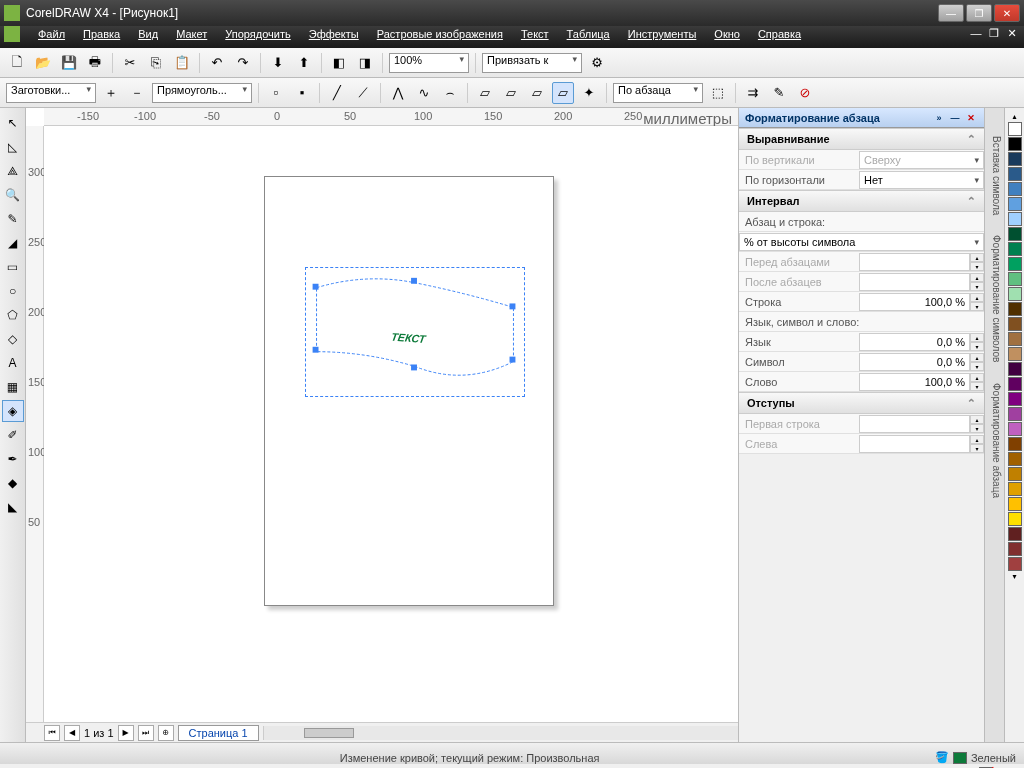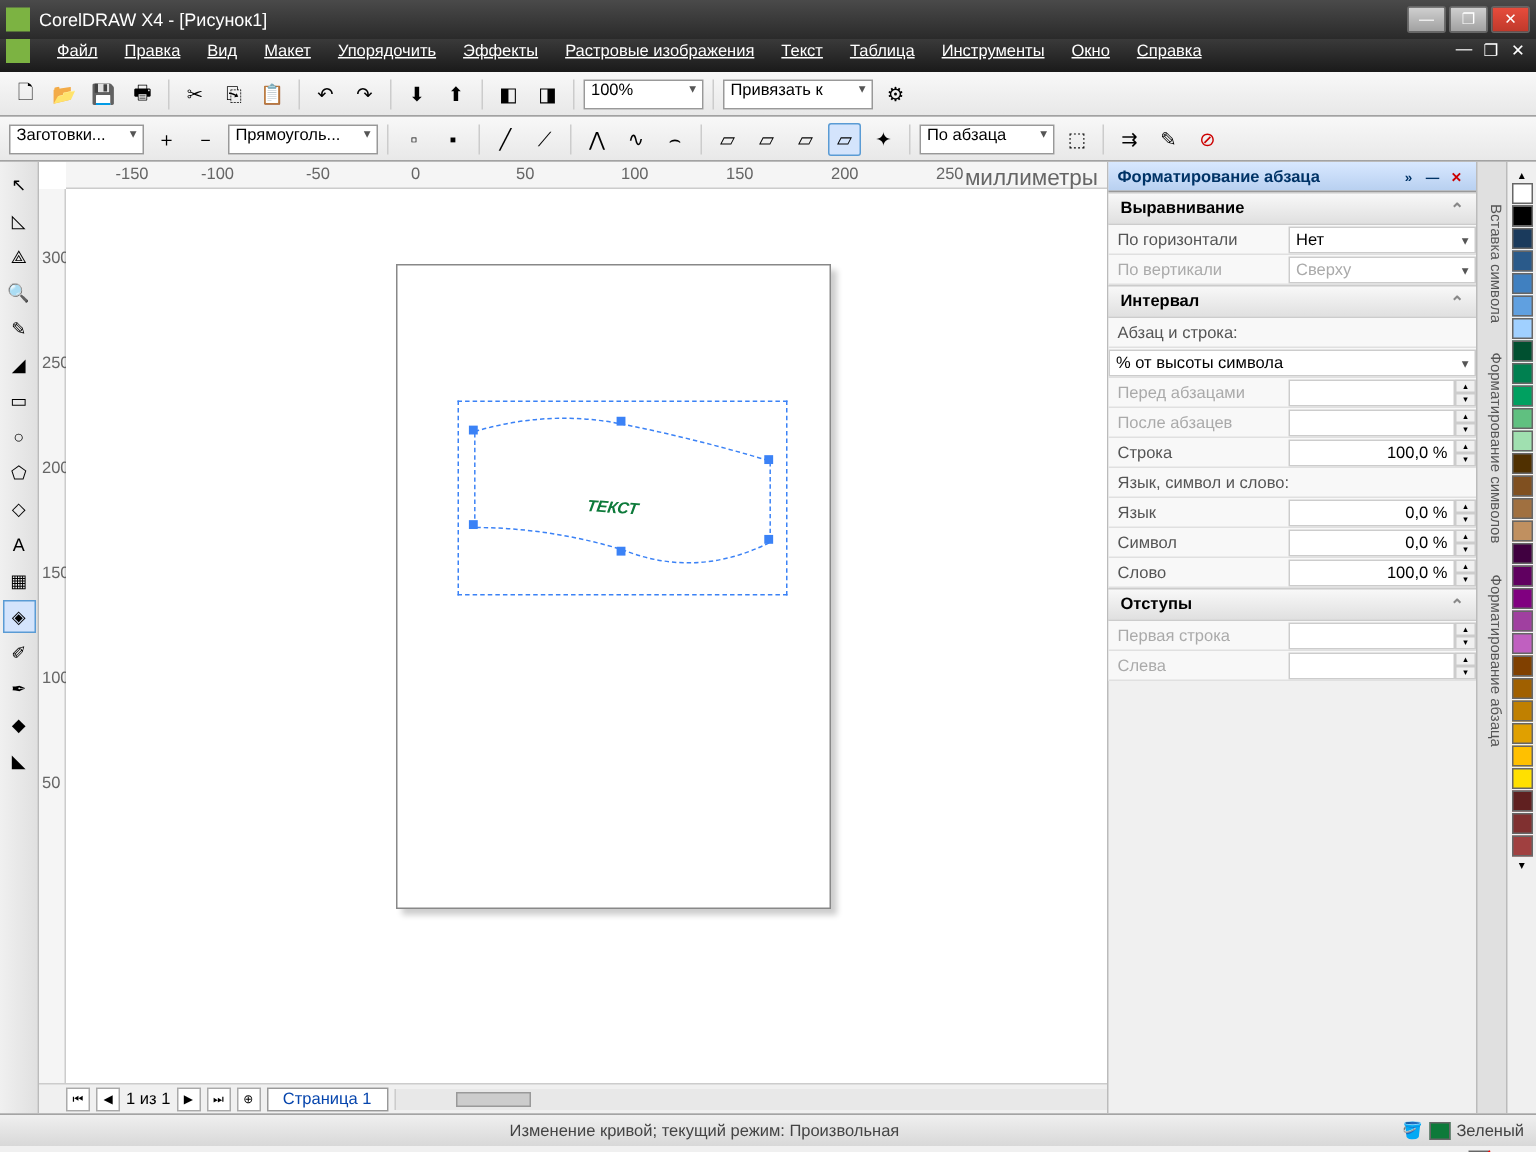--- a/index.html
+++ b/index.html
@@ -51,21 +51,21 @@
 .field-label{width:120px;padding:0 6px;color:#555}
 .field-label.disabled{color:#aaa}
 .field-val{flex:1;height:18px;border:1px solid #ccc;background:#fff;padding:0 4px;display:flex;align-items:center}
 .field-val.dd::after{content:"▾";margin-left:auto;font-size:9px;color:#555}
 .spin{width:14px;display:flex;flex-direction:column}
 .spin span{height:9px;font-size:6px;display:flex;align-items:center;justify-content:center;border:1px solid #ccc;background:#f0f0f0}
 .docker-tabs{width:20px;background:#e0e0e0;border-left:1px solid #bbb;display:flex;flex-direction:column;padding-top:20px;gap:4px}
 .vtab{writing-mode:vertical-rl;padding:8px 2px;font-size:10px;color:#555;cursor:pointer}
 .palette{width:20px;background:#f0f0f0;border-left:1px solid #bbb;display:flex;flex-direction:column;align-items:center;padding-top:4px;gap:1px}
 .swatch{width:14px;height:14px;border:1px solid #666}
-.statusbar{height:22px;background:linear-gradient(#f0f0f0,#d8d8d8);border-top:1px solid #bbb;display:flex;align-items:center;padding:0 8px;font-size:10px;color:#444;gap:4px}
+.statusbar{height:22px;background:linear-gradient(#f0f0f0,#d8d8d8);border-top:1px solid #bbb;display:flex;align-items:flex-end;padding:0 8px;font-size:10px;color:#444;gap:4px}
 .statusbar .hint{flex:1;text-align:center}
 .fill-ind{display:flex;align-items:center;gap:4px;margin-left:auto}
 .fill-sw{width:14px;height:12px;border:1px solid #666}
 .hint2{height:18px;background:#f0f0f0;padding:0 8px;display:flex;align-items:center;font-size:10px;color:#444}
 </style>
 </head>
 <body>
 
 <div class="titlebar">
   <div class="titlebar-icon"></div>
@@ -242,29 +242,29 @@
       <div class="docker-title">
         <span>Форматирование абзаца</span>
         <div class="dclose">
           <span>»</span>
           <span>—</span>
           <span style="color:#c00">✕</span>
         </div>
       </div>
       <div class="section-hdr">Выравнивание</div>
       <div class="field-row">
+          <div class="field-label disabled">По вертикали</div>
+          <div class="field-val dd" style="color:#aaa">
+            <span>Сверху</span>
+          </div>
+        </div>
+      <div class="field-row">
           <div class="field-label">По горизонтали</div>
           <div class="field-val dd">
             <span>Нет</span>
-          </div>
-        </div>
-      <div class="field-row">
-          <div class="field-label disabled">По вертикали</div>
-          <div class="field-val dd" style="color:#aaa">
-            <span>Сверху</span>
           </div>
         </div>
       <div class="section-hdr">Интервал</div>
       <div class="field-row">
           <div class="field-label" style="width:100%">Абзац и строка:</div>
         </div>
       <div class="field-row">
           <div class="field-val dd" style="width:100%">
             <span>% от высоты символа</span>
           </div>

